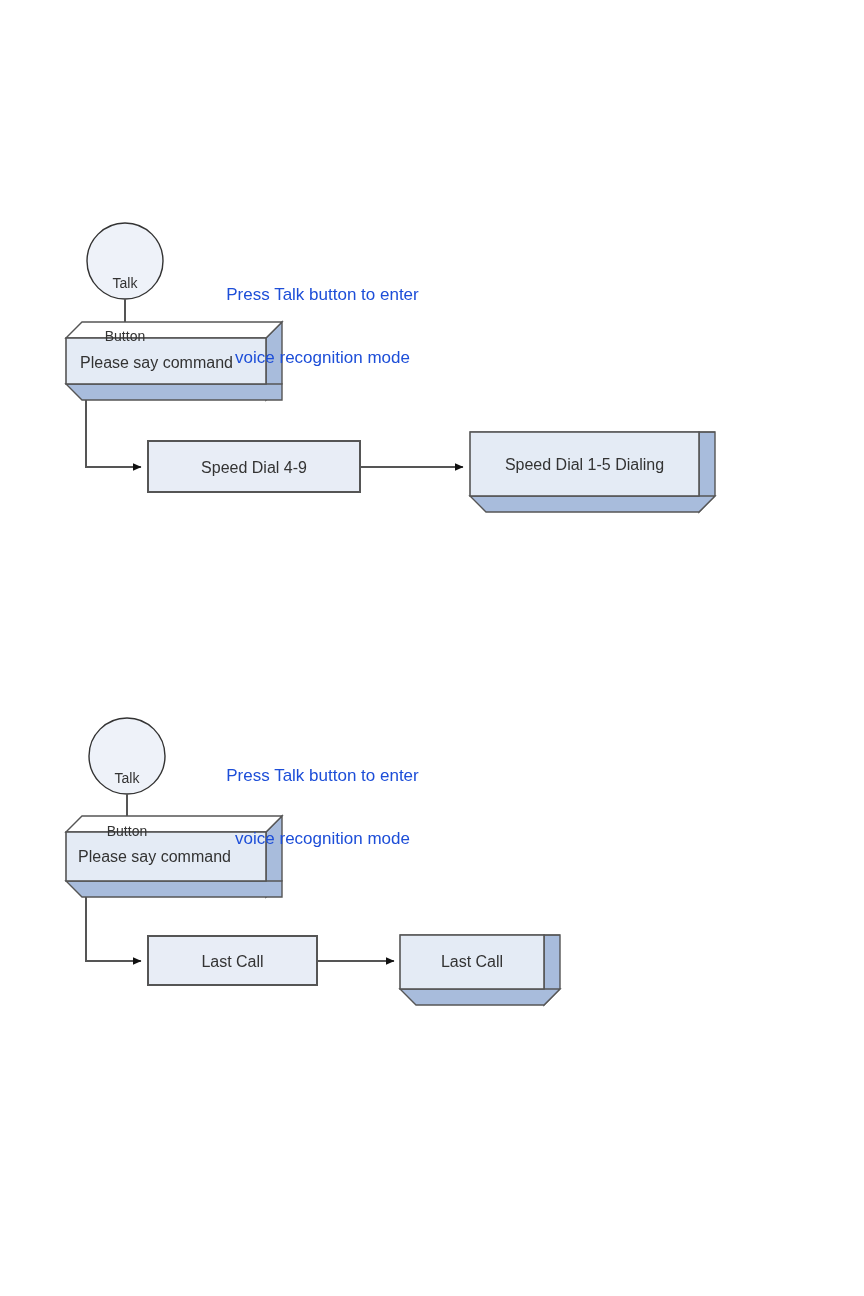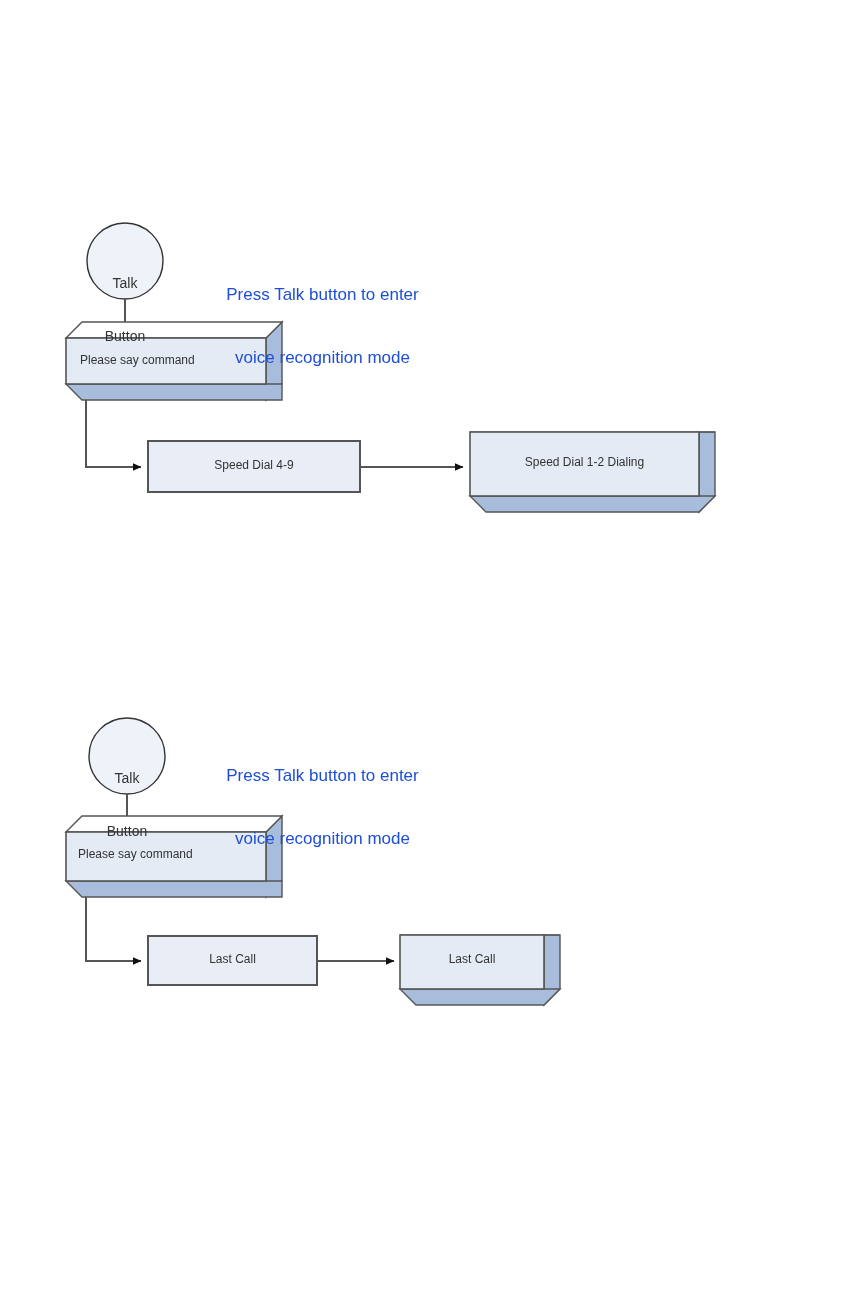--- a/index.html
+++ b/index.html
@@ -34,21 +34,21 @@
     color: #333333;
     white-space: pre;
     text-align: center;
     line-height: 1.25;
     pointer-events: none;
   }
   .circle-label {
     font-size: 14px;
   }
   .box-label {
-    font-size: 12px;
+    font-size: 16px;
   }
   .annot-label {
     font-size: 17px;
     color: #1d4ed8;
   }
 </style>
 </head>
 <body>
 
 <div class="canvas">
@@ -120,21 +120,21 @@
 
   <div class="node-text annot-label" style="left:195px; top:241px; width:255px;">
     <div>Press Talk button to enter</div>
     <div>voice recognition mode</div>
   </div>
 
   <div class="node-text box-label" style="left:80px; top:353px; width:180px; text-align:left;">Please say command</div>
 
   <div class="node-text box-label" style="left:148px; top:458px; width:212px;">Speed Dial 4-9</div>
 
-  <div class="node-text box-label" style="left:470px; top:455px; width:229px;">Speed Dial 1-2 Dialing</div>
+  <div class="node-text box-label" style="left:470px; top:455px; width:229px;">Speed Dial 1-5 Dialing</div>
 
   <div class="node-text circle-label" style="left:89px; top:735px; width:76px;">
     <div>Talk</div>
     <div>Button</div>
   </div>
 
   <div class="node-text annot-label" style="left:195px; top:722px; width:255px;">
     <div>Press Talk button to enter</div>
     <div>voice recognition mode</div>
   </div>

